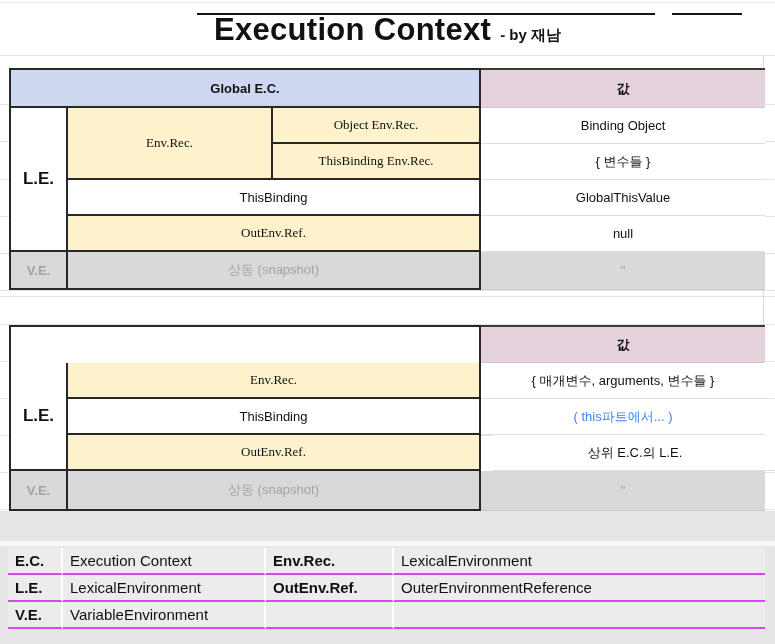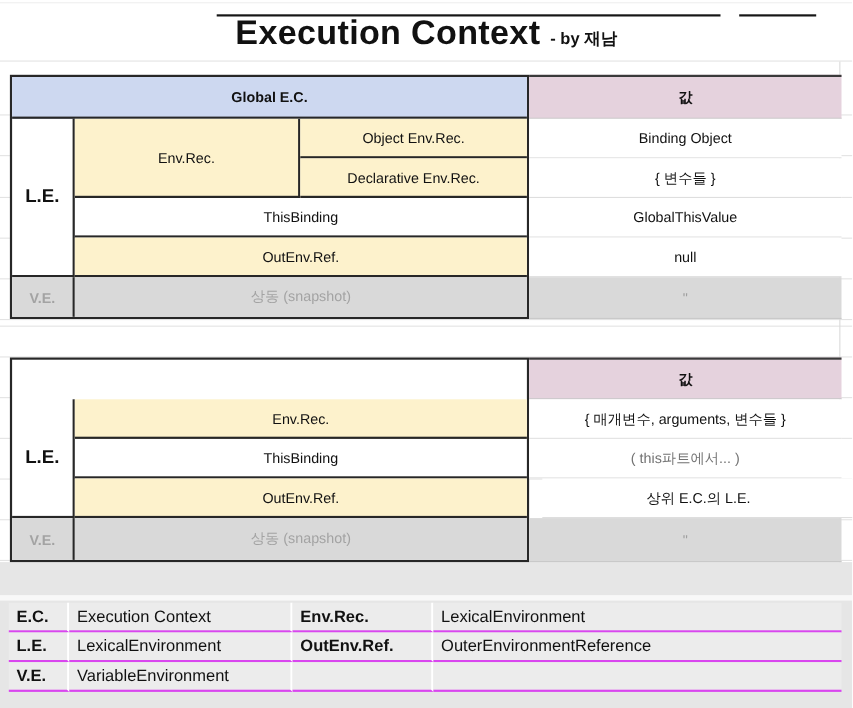--- a/index.html
+++ b/index.html
@@ -9,31 +9,31 @@
   .darkseg{position:absolute;top:13px;height:2px;background:#161616;z-index:1;}
   .titlebar{position:absolute;top:12px;left:0;width:100%;text-align:center;z-index:1;}
   .title-main{font-size:31px;font-weight:bold;letter-spacing:.3px;}
   .title-suffix{font-size:15px;font-weight:600;margin-left:9px;}
   .vline{position:absolute;top:56px;left:763px;width:1px;height:588px;background:#dadada;z-index:1;}
 
   .tbl{position:absolute;display:grid;border:2px solid #272727;background:#fff;z-index:2;box-sizing:border-box;}
   .cell{display:flex;align-items:center;justify-content:center;font-size:13px;box-sizing:border-box;}
   .b{font-weight:bold;}
   .blue{background:#cdd8f0;}
-  .yellow{background:#fdf2cc;}
+  .yellow{background:#fdf2cc;font-family:Liberation Serif, serif;}
   .grayrow{background:#d9d9d9;color:#a3a3a3;}
   .br{border-right:2px solid #272727;}
   .bb{border-bottom:2px solid #272727;}
   .le-cell{font-size:17px;}
 
   .vcol{position:absolute;display:flex;flex-direction:column;z-index:2;box-sizing:border-box;}
   .vcol .cell{width:100%;}
   .vhdr{border-top:2px solid #3a3a3a;border-bottom:1px solid #c9c9c9;background:#e5d2dd;font-weight:bold;box-sizing:border-box;}
   .vrow{background:#fff;border-bottom:1px solid #dedede;box-sizing:border-box;}
-  .vmuted{color:#737373;}
+  .vmuted{color:#3b82f6;}
   .vgray{background:#d9d9d9;color:#9f9f9f;border-bottom:1px solid #c9c9c9;box-sizing:border-box;}
 
   .bottom-gray{position:absolute;left:0;top:511px;width:775px;height:133px;background:#e6e6e6;z-index:1;}
   .white-band{position:absolute;left:0;top:541px;width:775px;height:5px;background:#f8f8f8;z-index:1;}
   .legend{position:absolute;left:8px;top:548px;width:757px;display:grid;
           grid-template-columns:55px 203px 128px 1fr;z-index:2;}
   .lcell{background:#ececec;border-right:2px solid #fff;border-bottom:2px solid #d946ef;
          display:flex;align-items:center;padding-left:7px;font-size:15px;height:27px;box-sizing:border-box;}
   .norb{border-right:none;}
 </style>
@@ -64,21 +64,21 @@
     <span class="title-main">Execution Context</span><span class="title-suffix">- by 재남</span>
   </div>
 
   <div class="vline"></div>
 
   <div class="tbl" style="left:9px;top:68px;width:472px;height:222px;grid-template-columns:57px 205px 1fr;grid-template-rows:38px 36px 36px 36px 36px 1fr;">
     <div class="cell b blue bb" style="grid-area:1/1/2/4;">Global E.C.</div>
     <div class="cell b br bb le-cell" style="grid-area:2/1/6/2;">L.E.</div>
     <div class="cell yellow br bb" style="grid-area:2/2/4/3;">Env.Rec.</div>
     <div class="cell yellow bb" style="grid-area:2/3/3/4;">Object Env.Rec.</div>
-    <div class="cell yellow bb" style="grid-area:3/3/4/4;">Declarative Env.Rec.</div>
+    <div class="cell yellow bb" style="grid-area:3/3/4/4;">ThisBinding Env.Rec.</div>
     <div class="cell bb" style="grid-area:4/2/5/4;">ThisBinding</div>
     <div class="cell yellow bb" style="grid-area:5/2/6/4;">OutEnv.Ref.</div>
     <div class="cell b grayrow br" style="grid-area:6/1/7/2;">V.E.</div>
     <div class="cell grayrow" style="grid-area:6/2/7/4;">상동 (snapshot)</div>
   </div>
 
   <div class="vcol" style="left:481px;top:68px;width:284px;height:222px;">
     <div class="cell vhdr" style="height:40px;">값</div>
     <div class="cell vrow" style="height:36px;">Binding Object</div>
     <div class="cell vrow" style="height:36px;">{ 변수들 }</div>

